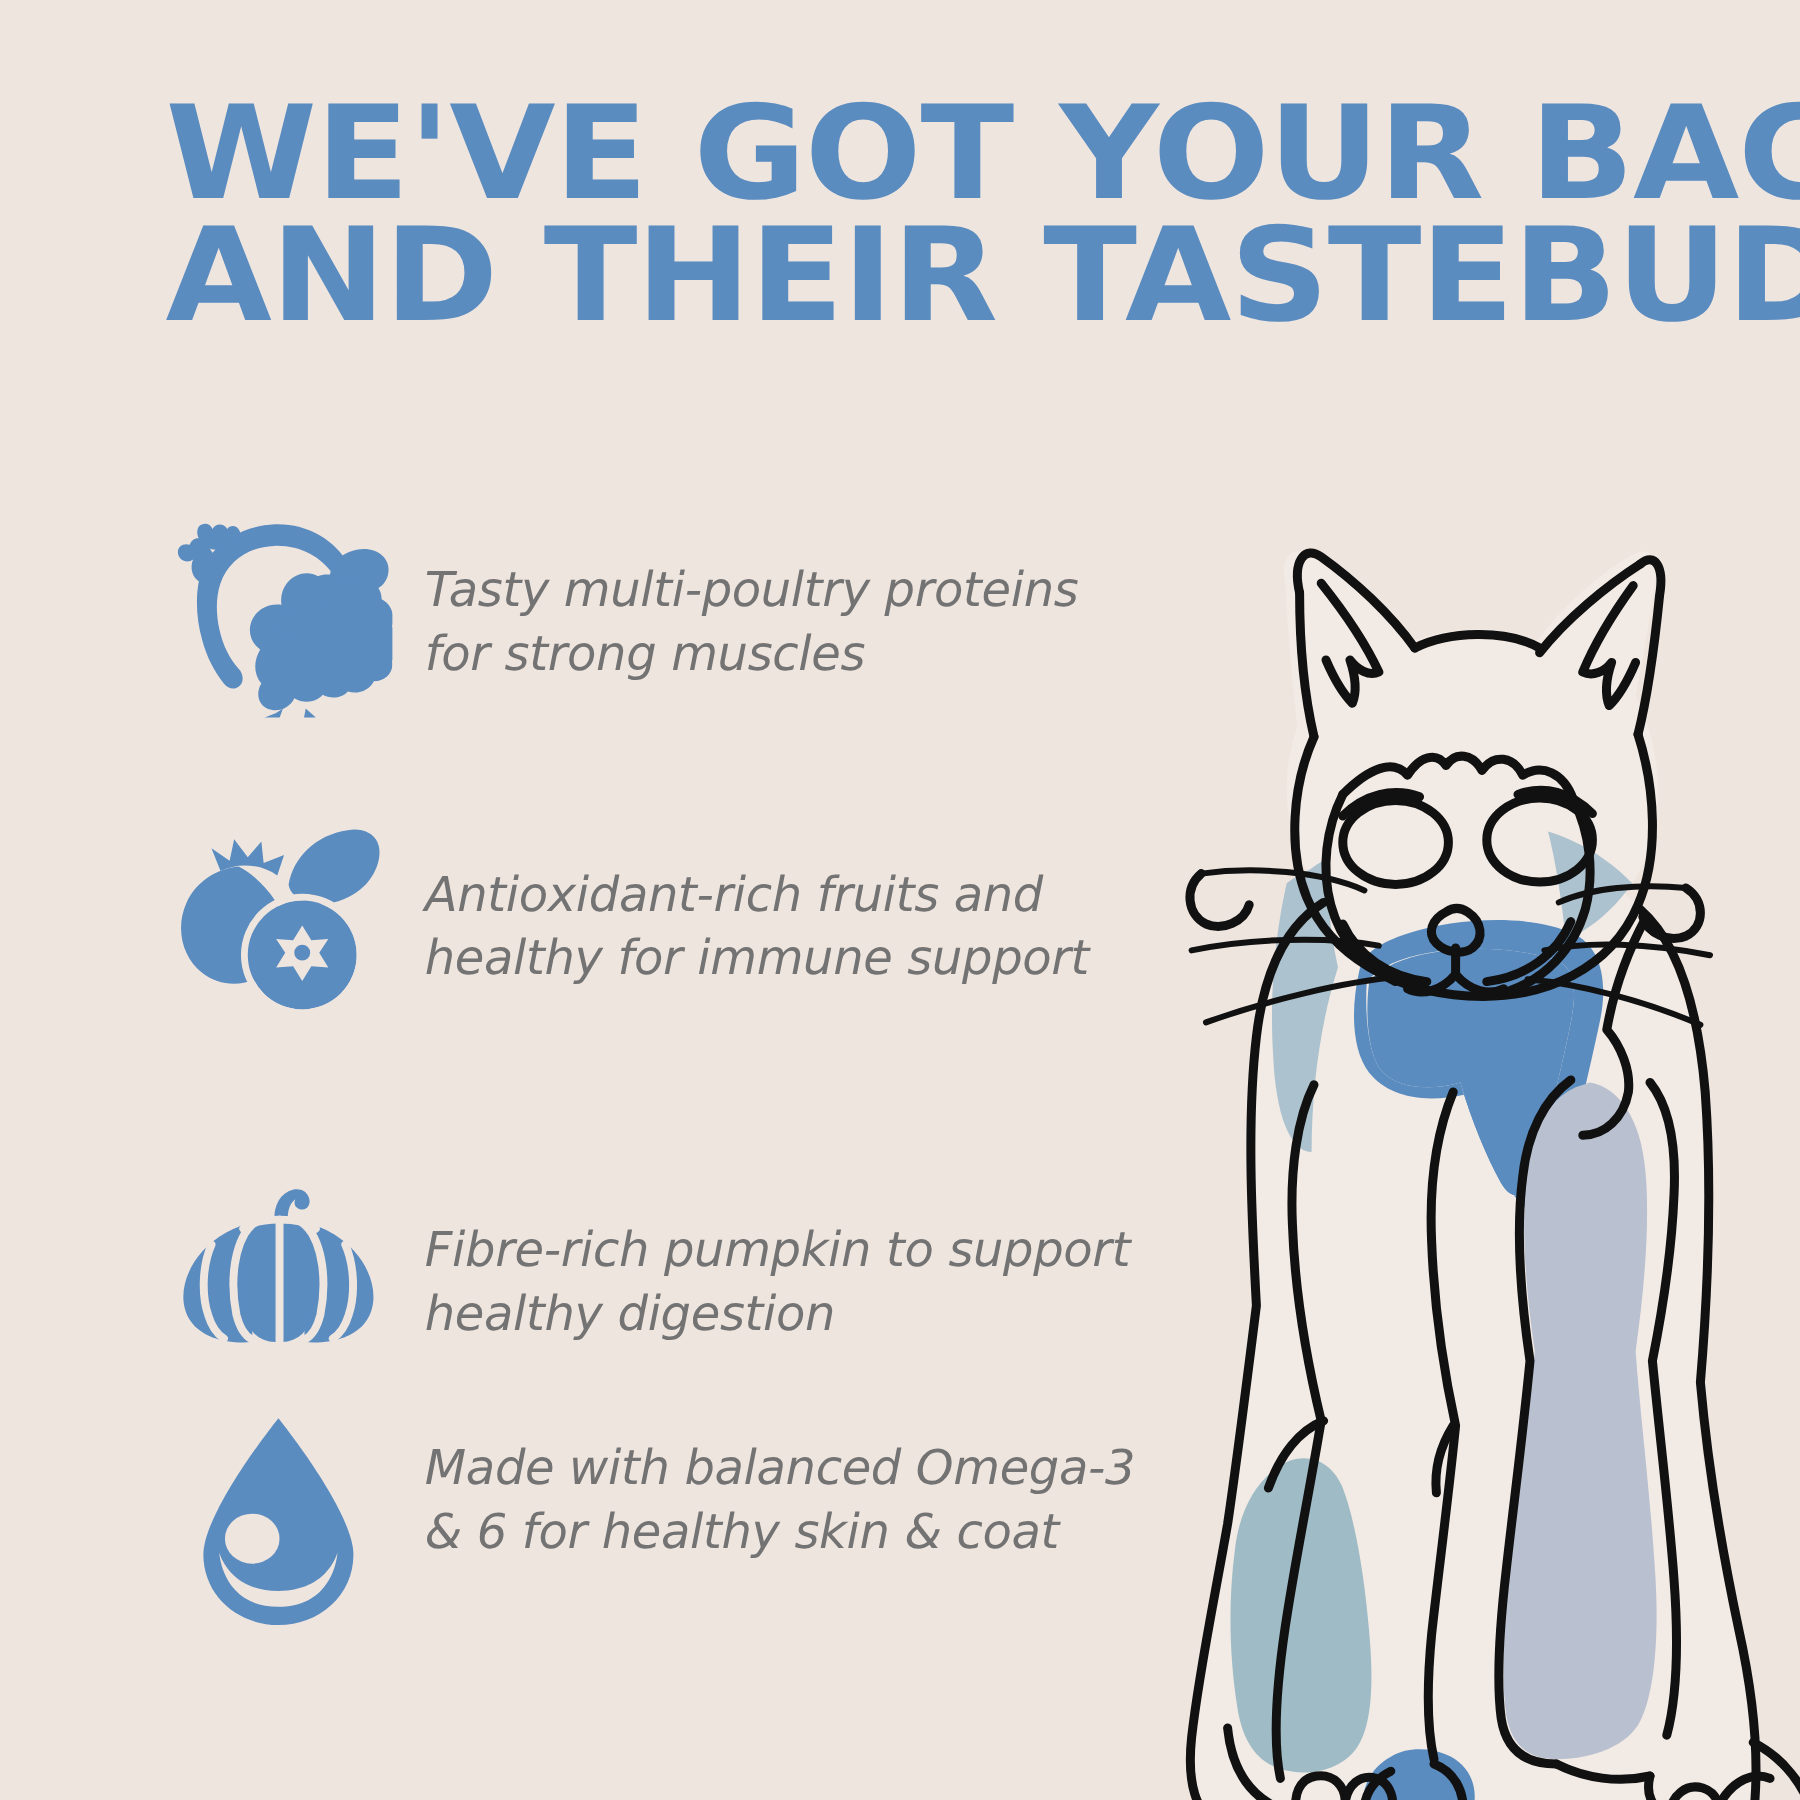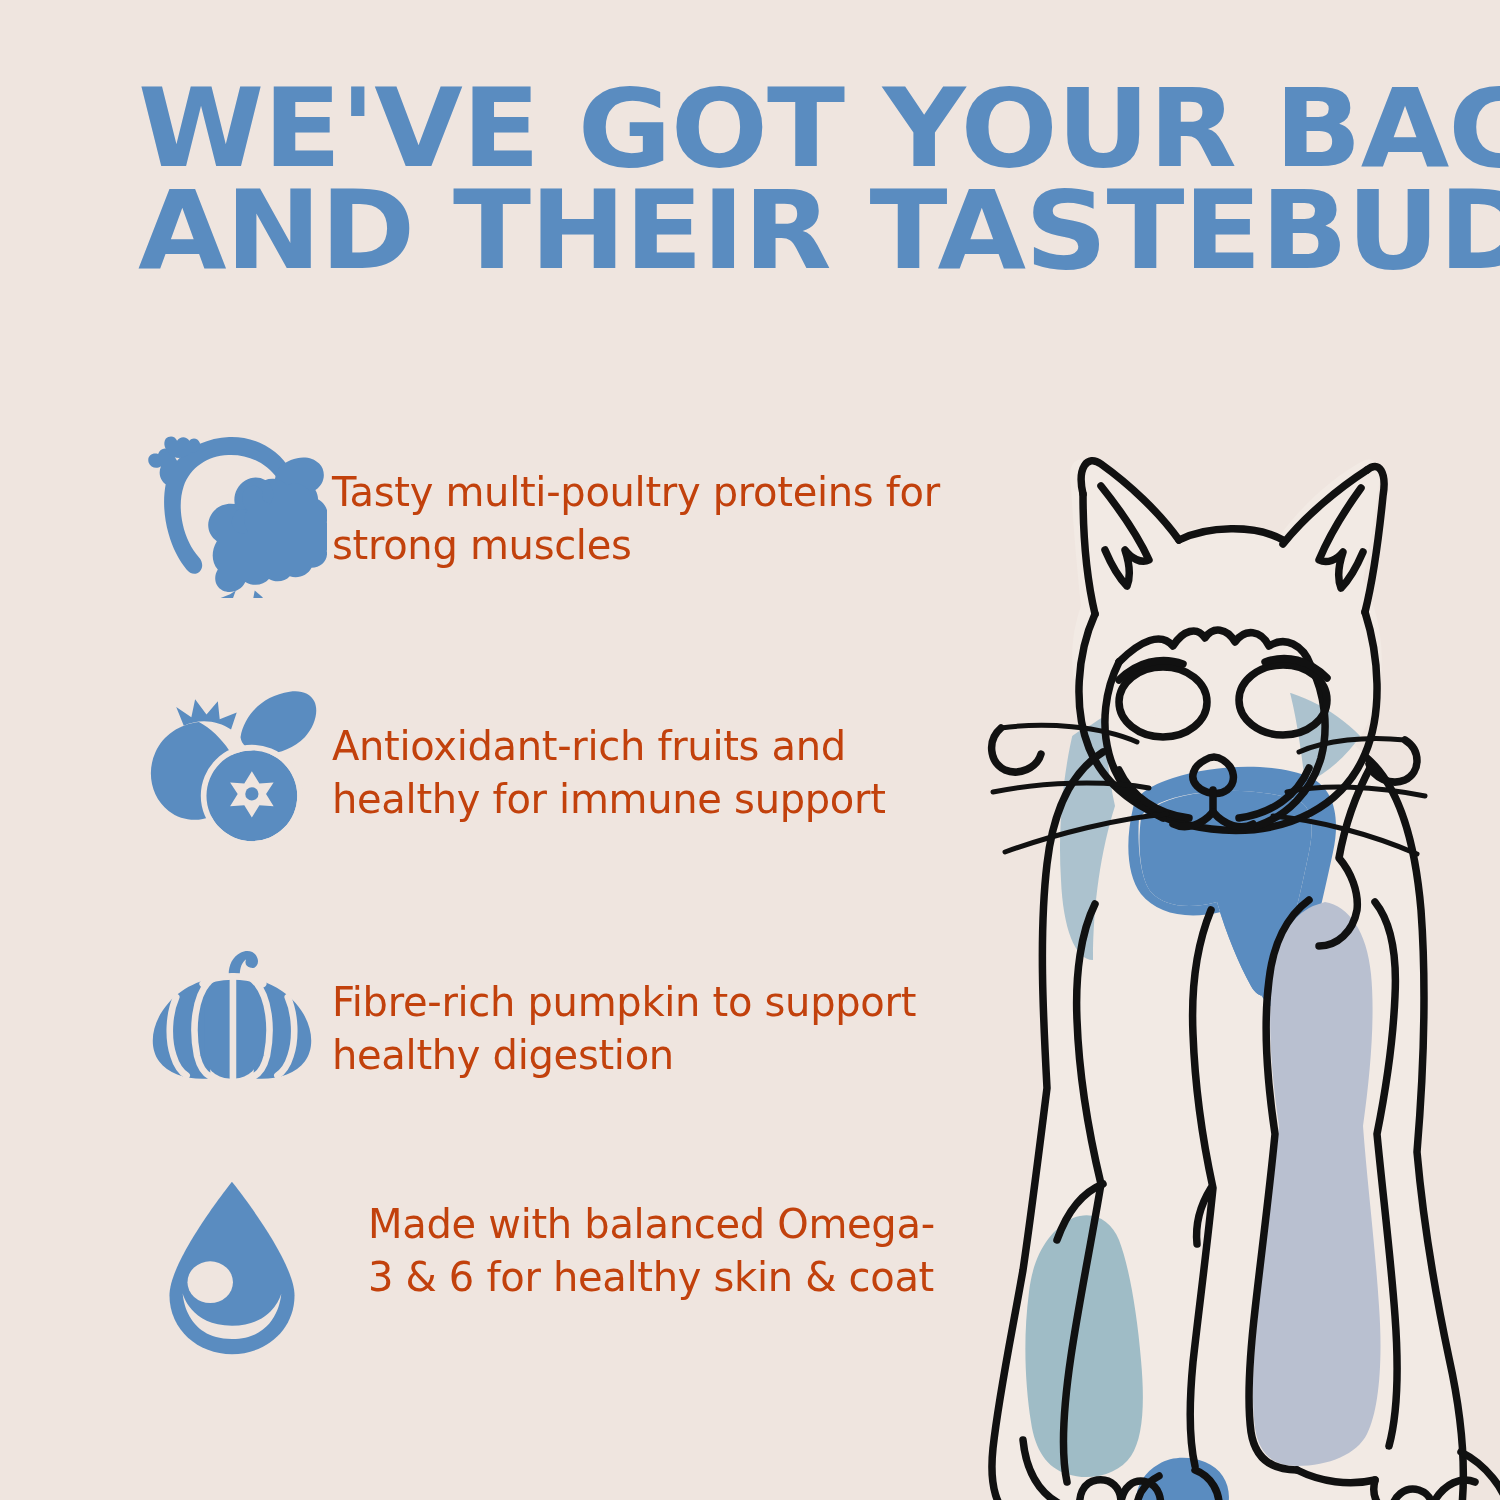--- a/index.html
+++ b/index.html
@@ -34,33 +34,35 @@
     left:132px;
     width:820px;
     display:flex;
     align-items:flex-start;
   }
   .f-icon{
     width:200px;flex:0 0 200px;
     display:flex;align-items:center;justify-content:center;
   }
   .f-text{
+    margin-left:22px;
     font-family:"DejaVu Sans", sans-serif;
     font-size:40px;
     line-height:53px;
-    color:#c2410c;
+    color:#737373;
     letter-spacing:-0.3px;
+    font-style:italic;
   }
   #feature-0{top:418px;}
   #feature-0 .f-text{padding-top:48px;}
   #feature-1{top:688px;}
   #feature-1 .f-text{padding-top:32px;}
-  #feature-2{top:948px;}
+  #feature-2{top:988px;}
   #feature-2 .f-text{padding-top:28px;}
-  #feature-3{top:1178px;gap:36px;}
+  #feature-3{top:1178px;}
   #feature-3 .f-text{padding-top:20px;}
 
   
   #cat-art{position:absolute;left:905px;top:440px;width:620px;height:1075px;}
   #cat-art svg{display:block;width:100%;height:100%;}
 </style>
 </head>
 <body>
 
 <div id="stage">

